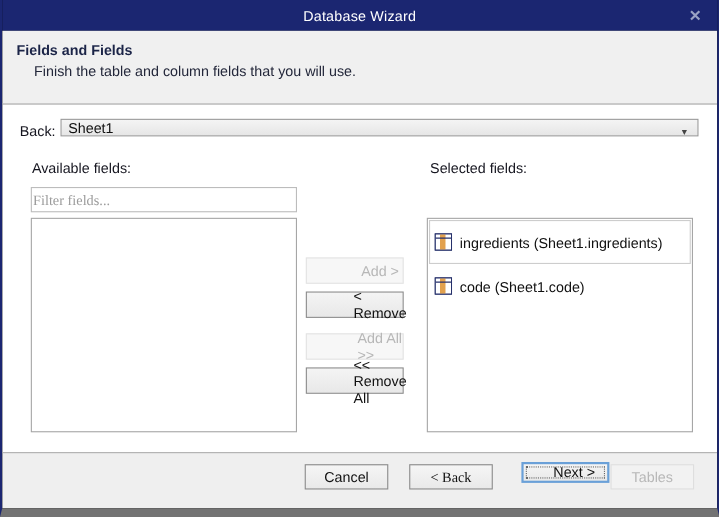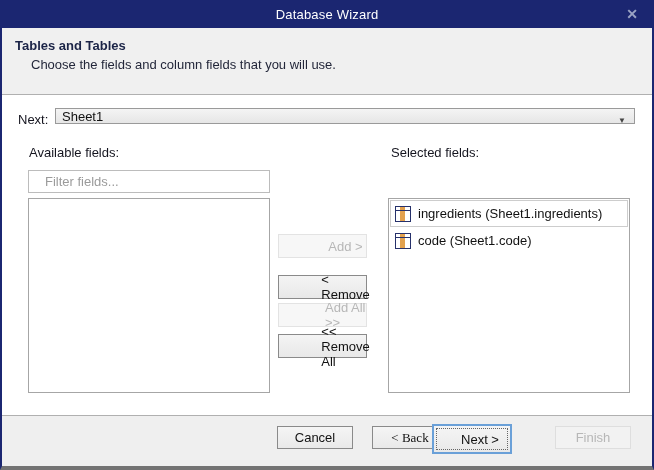--- a/index.html
+++ b/index.html
@@ -1,21 +1,21 @@
 <!DOCTYPE html>
 <html><head>
 <meta charset="utf-8">
 <style>
   html,body { margin:0; padding:0; background:#c9c9c9; }
   * { box-sizing:border-box; }
   .dialog {
     position:relative; width:654px; height:470px;
     font-family:"Liberation Sans", sans-serif;
     background:#000000; overflow:hidden;
-    border-left:2px solid #1b2671; border-right:2px solid #1b2671; border-bottom:4px solid #737373;
+    border-left:2px solid #1b2671; border-right:2px solid #1b2671; border-bottom:8px solid #737373;
   }
   
   .titlebar {
     position:absolute; top:0; left:-2px; right:-2px; height:28px;
     background:#1b2671; display:flex; align-items:center; justify-content:center;
   }
   .titlebar .title { color:#ffffff; font-size:13px; letter-spacing:0.2px; }
   .titlebar .close {
     position:absolute; right:12px; top:4px; width:20px; height:20px;
     color:#9aa3c4; font-size:14px; font-weight:bold; text-align:center; line-height:20px; cursor:default;
@@ -31,88 +31,88 @@
   .content { position:absolute; top:95px; left:0; right:0; bottom:51px; background:#ffffff; }
   .lbl { position:absolute; font-size:13px; color:#15151f; }
   .dropdown {
     position:absolute; left:53px; top:13px; width:580px; height:16px;
     background:linear-gradient(#f4f4f4,#e6e6e6); border:1px solid #9a9a9a;
     display:flex; align-items:center; padding:0 6px; font-size:13px; color:#111;
   }
   .dropdown .arrow { position:absolute; right:8px; top:7px; font-size:8px; color:#444; }
   .filter {
     position:absolute; left:26px; top:75px; width:242px; height:23px;
-    border:1px solid #bcbcbc; background:#ffffff; font-family:Liberation Sans, sans-serif;
-    font-size:13px; color:#111; padding:0 16px; outline:none;
+    border:1px solid #bcbcbc; background:#ffffff; font-family:Liberation Serif, serif;
+    font-size:13px; color:#111; padding:0 1px; outline:none;
   }
   .filter::placeholder { color:#9b9b9b; opacity:1; }
   .listbox {
     position:absolute; top:103px; height:195px; background:#ffffff;
     border:1px solid #a6a6a6; overflow:hidden;
   }
   .listbox.avail { left:26px;  width:242px; }
   .listbox.sel   { left:386px; width:242px; padding:1px; }
   .sel-item {
-    position:relative; display:flex; align-items:center; height:27px;
+    position:relative; display:flex; align-items:center; height:40px;
     padding:0 4px; font-size:13px; color:#111; border:1px solid transparent;
   }
   .sel-item.selected { border:1px solid #cdcdcd; }
   .sel-item .ficon { width:16px; height:16px; margin-right:7px; flex:0 0 16px; }
   
   .xfer {
     position:absolute; left:276px; width:89px; height:24px;
     font-family:"Liberation Sans",sans-serif; font-size:13px;
     display:flex; align-items:center; justify-content:center;padding-left:46px;
   }
   .xfer.on  { background:linear-gradient(#f4f4f4,#e8e8e8); border:1px solid #8a8a8a; color:#111; }
   .xfer.off { background:#f7f7f7; border:1px solid #e3e3e3; color:#b7b7b7; }
   .x-add        { top:139px; }
-  .x-remove     { top:180px; }
+  .x-remove     { top:170px; }
   .x-addall     { top:208px; }
   .x-removeall  { top:239px; }
   
   .footer {
     position:absolute; left:0; right:0; bottom:0; height:51px;
     background:#efefef; border-top:1px solid #b0b0b0;
   }
   .fbtn {
     position:absolute; top:10px; width:76px; height:23px;
     font-family:"Liberation Sans",sans-serif; font-size:13px;
     display:flex; align-items:center; justify-content:center;
   }
   .fbtn.on  { background:linear-gradient(#f5f5f5,#e9e9e9); border:1px solid #8a8a8a; color:#111; }
   .fbtn.off { background:#f2f2f2; border:1px solid #dedede; color:#b7b7b7; }
   .f-cancel { left:275px;text-align:right; }
   .f-back   { left:370px;font-family:Liberation Serif, serif; }
   .f-next   {
-    left:430px; top:8px; width:80px; height:30px;
+    left:472px; top:8px; width:80px; height:19px;
     background:linear-gradient(#f5f5f5,#e9e9e9);
     border:2px solid #6aa0d8; color:#111;
     outline:1px dotted #666; outline-offset:-5px;padding-left:16px;
   }
   .f-finish { left:553px; }
 </style>
 </head>
 <body>
 
 <div class="dialog">
 
   <div class="titlebar">
     <span class="title">Database Wizard</span>
     <span class="close">✕</span>
   </div>
 
   <div class="header">
-    <div class="h-title">Tables and Tables</div>
-    <div class="h-sub">Choose the fields and column fields that you will use.</div>
+    <div class="h-title">Fields and Fields</div>
+    <div class="h-sub">Finish the table and column fields that you will use.</div>
   </div>
 
   <div class="content">
 
-    <span class="lbl" style="left:16px; top:17px;">Next:</span>
+    <span class="lbl" style="left:16px; top:17px;">Back:</span>
     <div class="dropdown">
       <span>Sheet1</span>
       <span class="arrow">▼</span>
     </div>
 
     <span class="lbl" style="left:389px; top:50px;">Selected fields:</span>
     <span class="lbl" style="left:27px; top:50px;">Available fields:</span>
 
     <input class="filter" type="text" placeholder="Filter fields..." style="">
 
@@ -142,16 +142,16 @@
     <div class="xfer off x-add">Add &gt;</div>
     <div class="xfer on x-remove">&lt; Remove</div>
     <div class="xfer off x-addall">Add All &gt;&gt;</div>
     <div class="xfer on x-removeall">&lt;&lt; Remove All</div>
   </div>
 
   <div class="footer">
     <div class="fbtn on f-cancel">Cancel</div>
     <div class="fbtn on f-back">&lt; Back</div>
     <div class="fbtn f-next">Next &gt;</div>
-    <div class="fbtn off f-finish">Finish</div>
+    <div class="fbtn off f-finish">Tables</div>
   </div>
 
 </div>
 
 </body></html>

